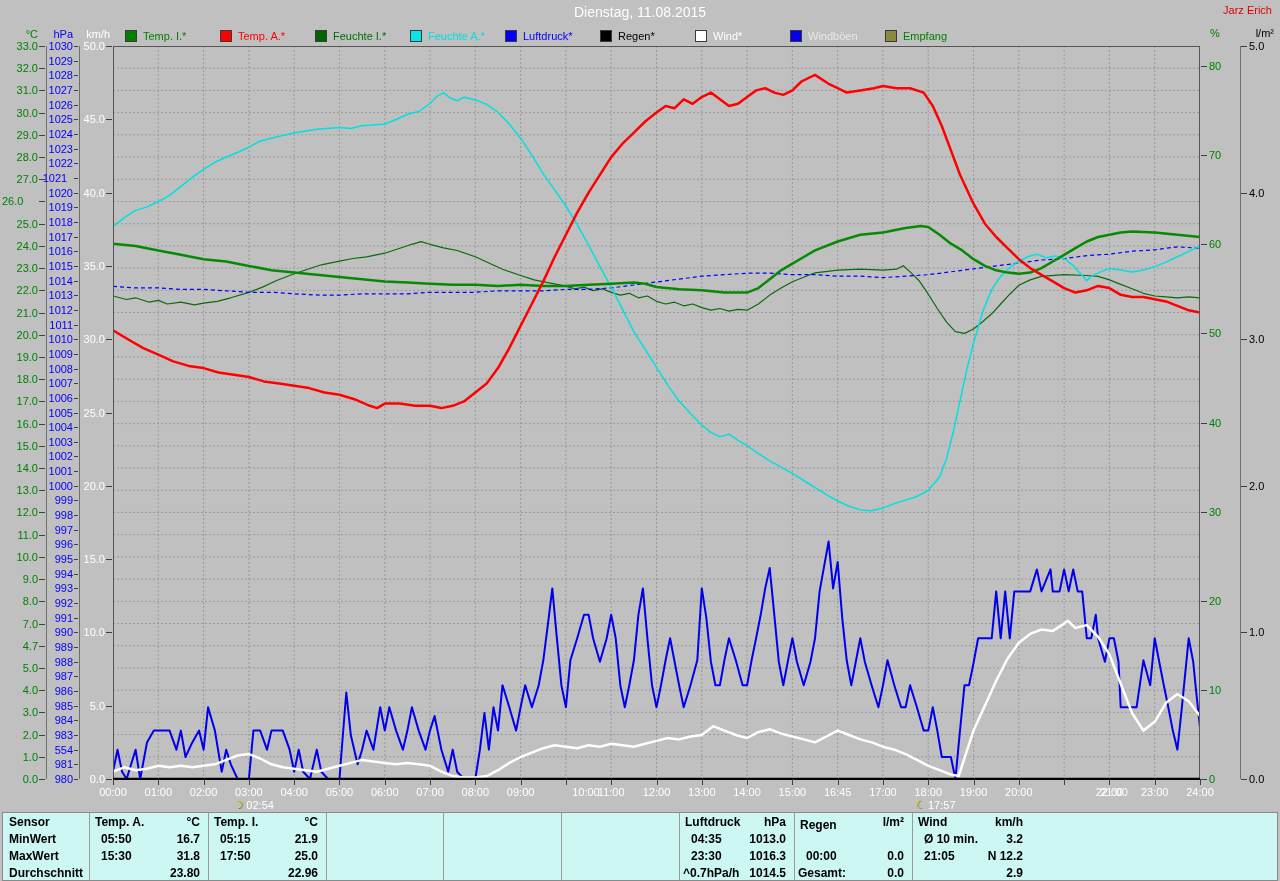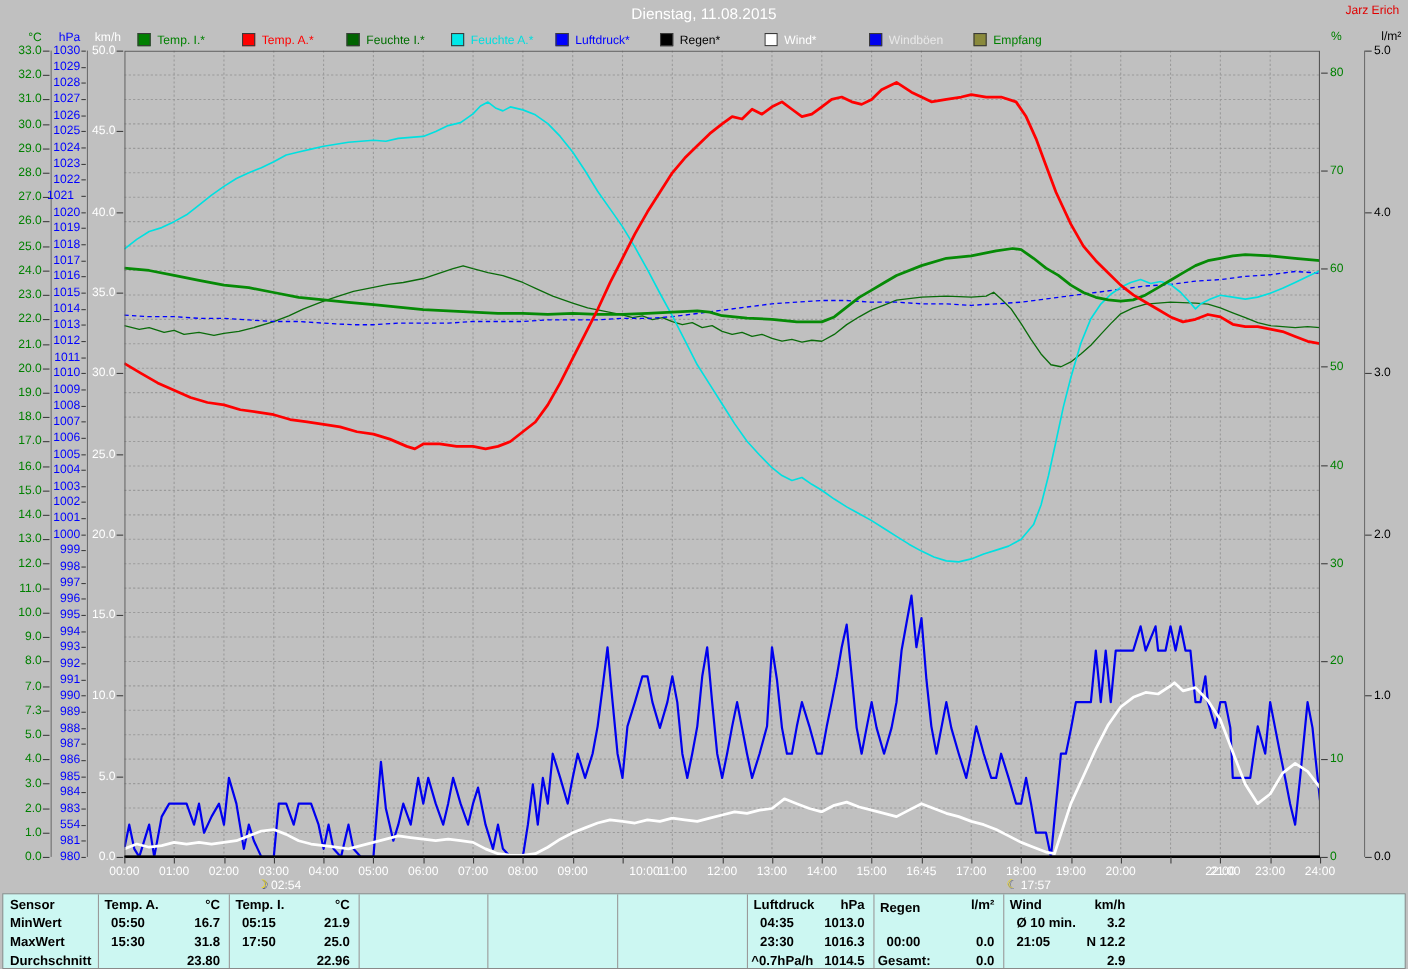--- a/index.html
+++ b/index.html
@@ -179,21 +179,21 @@
     <div class="axlbl" style="left: 2px; width: 36px; top: 750.788px; text-align: right; color: rgb(0, 128, 0);">1.0</div>
     <div class="tick" style="left: 39px; width: 6px; top: 756.788px;"></div>
     <div class="axlbl" style="left: 2px; width: 36px; top: 728.576px; text-align: right; color: rgb(0, 128, 0);">2.0</div>
     <div class="tick" style="left: 39px; width: 6px; top: 734.576px;"></div>
     <div class="axlbl" style="left: 2px; width: 36px; top: 706.364px; text-align: right; color: rgb(0, 128, 0);">3.0</div>
     <div class="tick" style="left: 39px; width: 6px; top: 712.364px;"></div>
     <div class="axlbl" style="left: 2px; width: 36px; top: 684.152px; text-align: right; color: rgb(0, 128, 0);">4.0</div>
     <div class="tick" style="left: 39px; width: 6px; top: 690.152px;"></div>
     <div class="axlbl" style="left: 2px; width: 36px; top: 661.939px; text-align: right; color: rgb(0, 128, 0);">5.0</div>
     <div class="tick" style="left: 39px; width: 6px; top: 667.939px;"></div>
-    <div class="axlbl" style="left: 2px; width: 36px; top: 639.727px; text-align: right; color: rgb(0, 128, 0);">7.3</div>
+    <div class="axlbl" style="left: 2px; width: 36px; top: 639.727px; text-align: right; color: rgb(0, 128, 0);">4.7</div>
     <div class="tick" style="left: 39px; width: 6px; top: 645.727px;"></div>
     <div class="axlbl" style="left: 2px; width: 36px; top: 617.515px; text-align: right; color: rgb(0, 128, 0);">7.0</div>
     <div class="tick" style="left: 39px; width: 6px; top: 623.515px;"></div>
     <div class="axlbl" style="left: 2px; width: 36px; top: 595.303px; text-align: right; color: rgb(0, 128, 0);">8.0</div>
     <div class="tick" style="left: 39px; width: 6px; top: 601.303px;"></div>
     <div class="axlbl" style="left: 2px; width: 36px; top: 573.091px; text-align: right; color: rgb(0, 128, 0);">9.0</div>
     <div class="tick" style="left: 39px; width: 6px; top: 579.091px;"></div>
     <div class="axlbl" style="left: 2px; width: 36px; top: 550.879px; text-align: right; color: rgb(0, 128, 0);">10.0</div>
     <div class="tick" style="left: 39px; width: 6px; top: 556.879px;"></div>
     <div class="axlbl" style="left: 2px; width: 36px; top: 528.667px; text-align: right; color: rgb(0, 128, 0);">11.0</div>
@@ -219,21 +219,21 @@
     <div class="axlbl" style="left: 2px; width: 36px; top: 306.545px; text-align: right; color: rgb(0, 128, 0);">21.0</div>
     <div class="tick" style="left: 39px; width: 6px; top: 312.545px;"></div>
     <div class="axlbl" style="left: 2px; width: 36px; top: 284.333px; text-align: right; color: rgb(0, 128, 0);">22.0</div>
     <div class="tick" style="left: 39px; width: 6px; top: 290.333px;"></div>
     <div class="axlbl" style="left: 2px; width: 36px; top: 262.121px; text-align: right; color: rgb(0, 128, 0);">23.0</div>
     <div class="tick" style="left: 39px; width: 6px; top: 268.121px;"></div>
     <div class="axlbl" style="left: 2px; width: 36px; top: 239.909px; text-align: right; color: rgb(0, 128, 0);">24.0</div>
     <div class="tick" style="left: 39px; width: 6px; top: 245.909px;"></div>
     <div class="axlbl" style="left: 2px; width: 36px; top: 217.697px; text-align: right; color: rgb(0, 128, 0);">25.0</div>
     <div class="tick" style="left: 39px; width: 6px; top: 223.697px;"></div>
-    <div class="axlbl" style="left: 2px; width: 36px; top: 195.485px; text-align: right; color: rgb(0, 128, 0);">26.0</div>
+    <div class="axlbl" style="left: 2px; width: 36px; top: 195.485px; color: rgb(0, 128, 0);">26.0</div>
     <div class="tick" style="left: 39px; width: 6px; top: 201.485px;"></div>
     <div class="axlbl" style="left: 2px; width: 36px; top: 173.273px; text-align: right; color: rgb(0, 128, 0);">27.0</div>
     <div class="tick" style="left: 39px; width: 6px; top: 179.273px;"></div>
     <div class="axlbl" style="left: 2px; width: 36px; top: 151.061px; text-align: right; color: rgb(0, 128, 0);">28.0</div>
     <div class="tick" style="left: 39px; width: 6px; top: 157.061px;"></div>
     <div class="axlbl" style="left: 2px; width: 36px; top: 128.848px; text-align: right; color: rgb(0, 128, 0);">29.0</div>
     <div class="tick" style="left: 39px; width: 6px; top: 134.848px;"></div>
     <div class="axlbl" style="left: 2px; width: 36px; top: 106.636px; text-align: right; color: rgb(0, 128, 0);">30.0</div>
     <div class="tick" style="left: 39px; width: 6px; top: 112.636px;"></div>
     <div class="axlbl" style="left: 2px; width: 36px; top: 84.4242px; text-align: right; color: rgb(0, 128, 0);">31.0</div>

